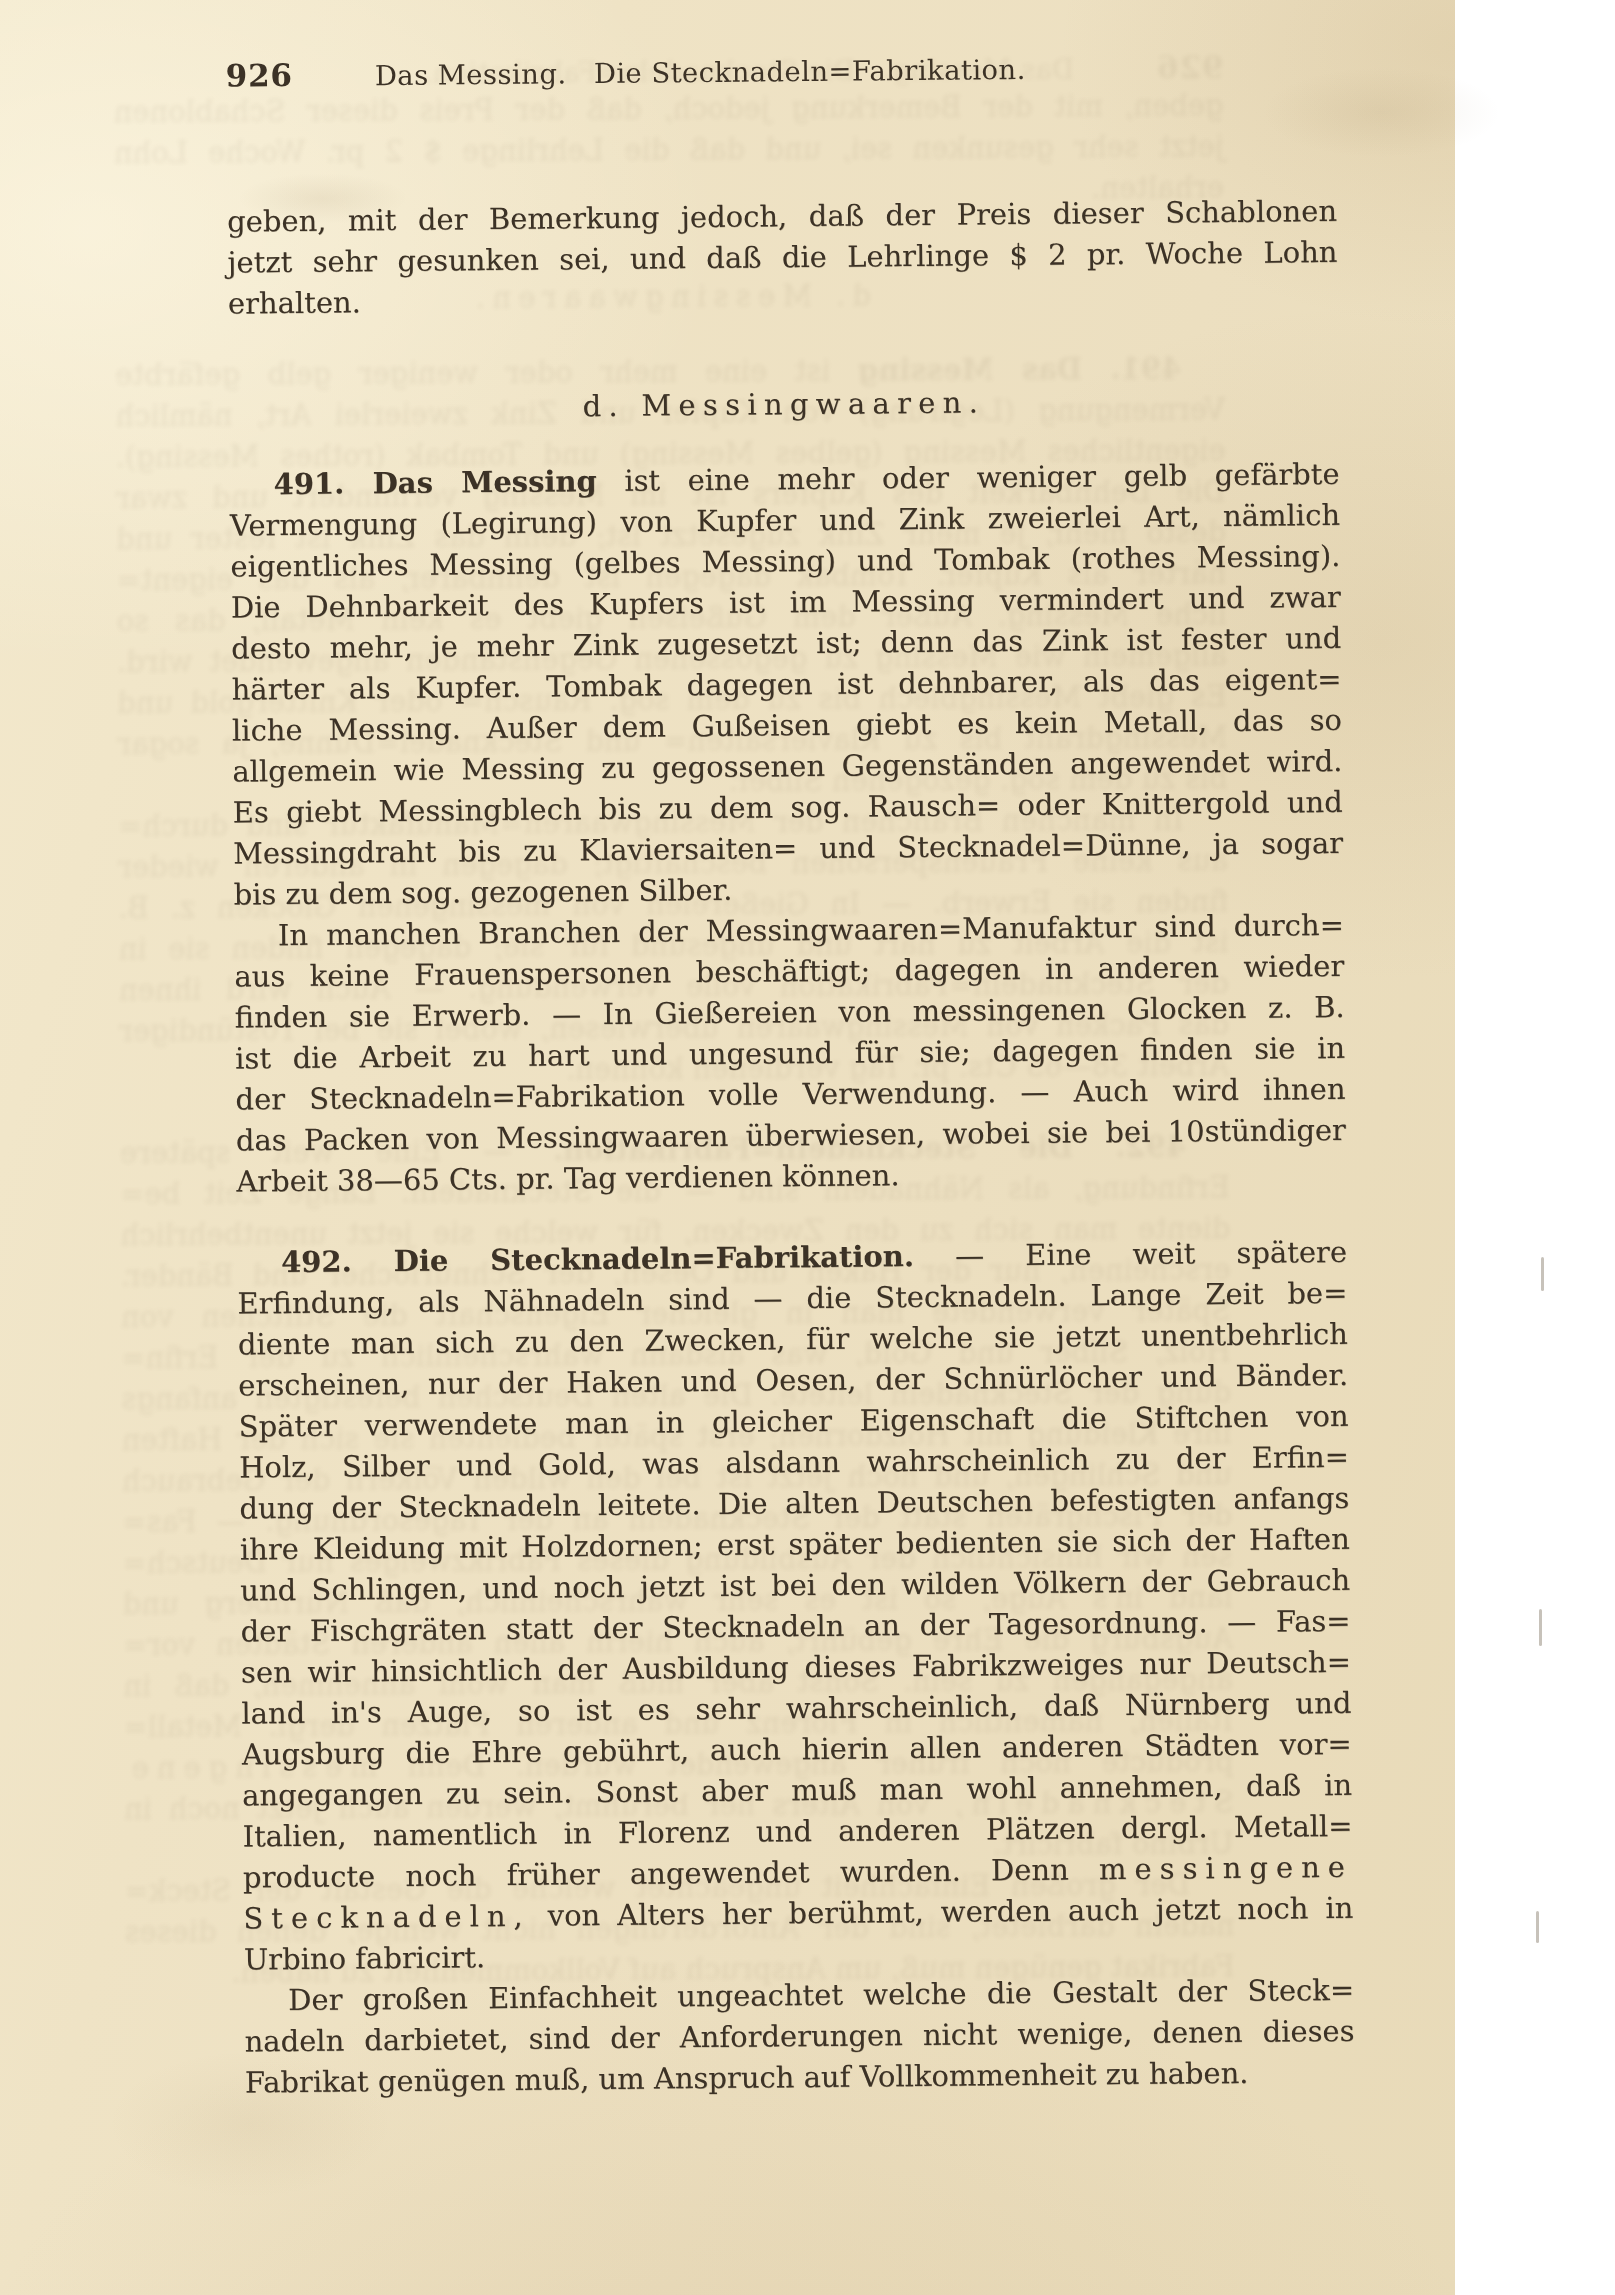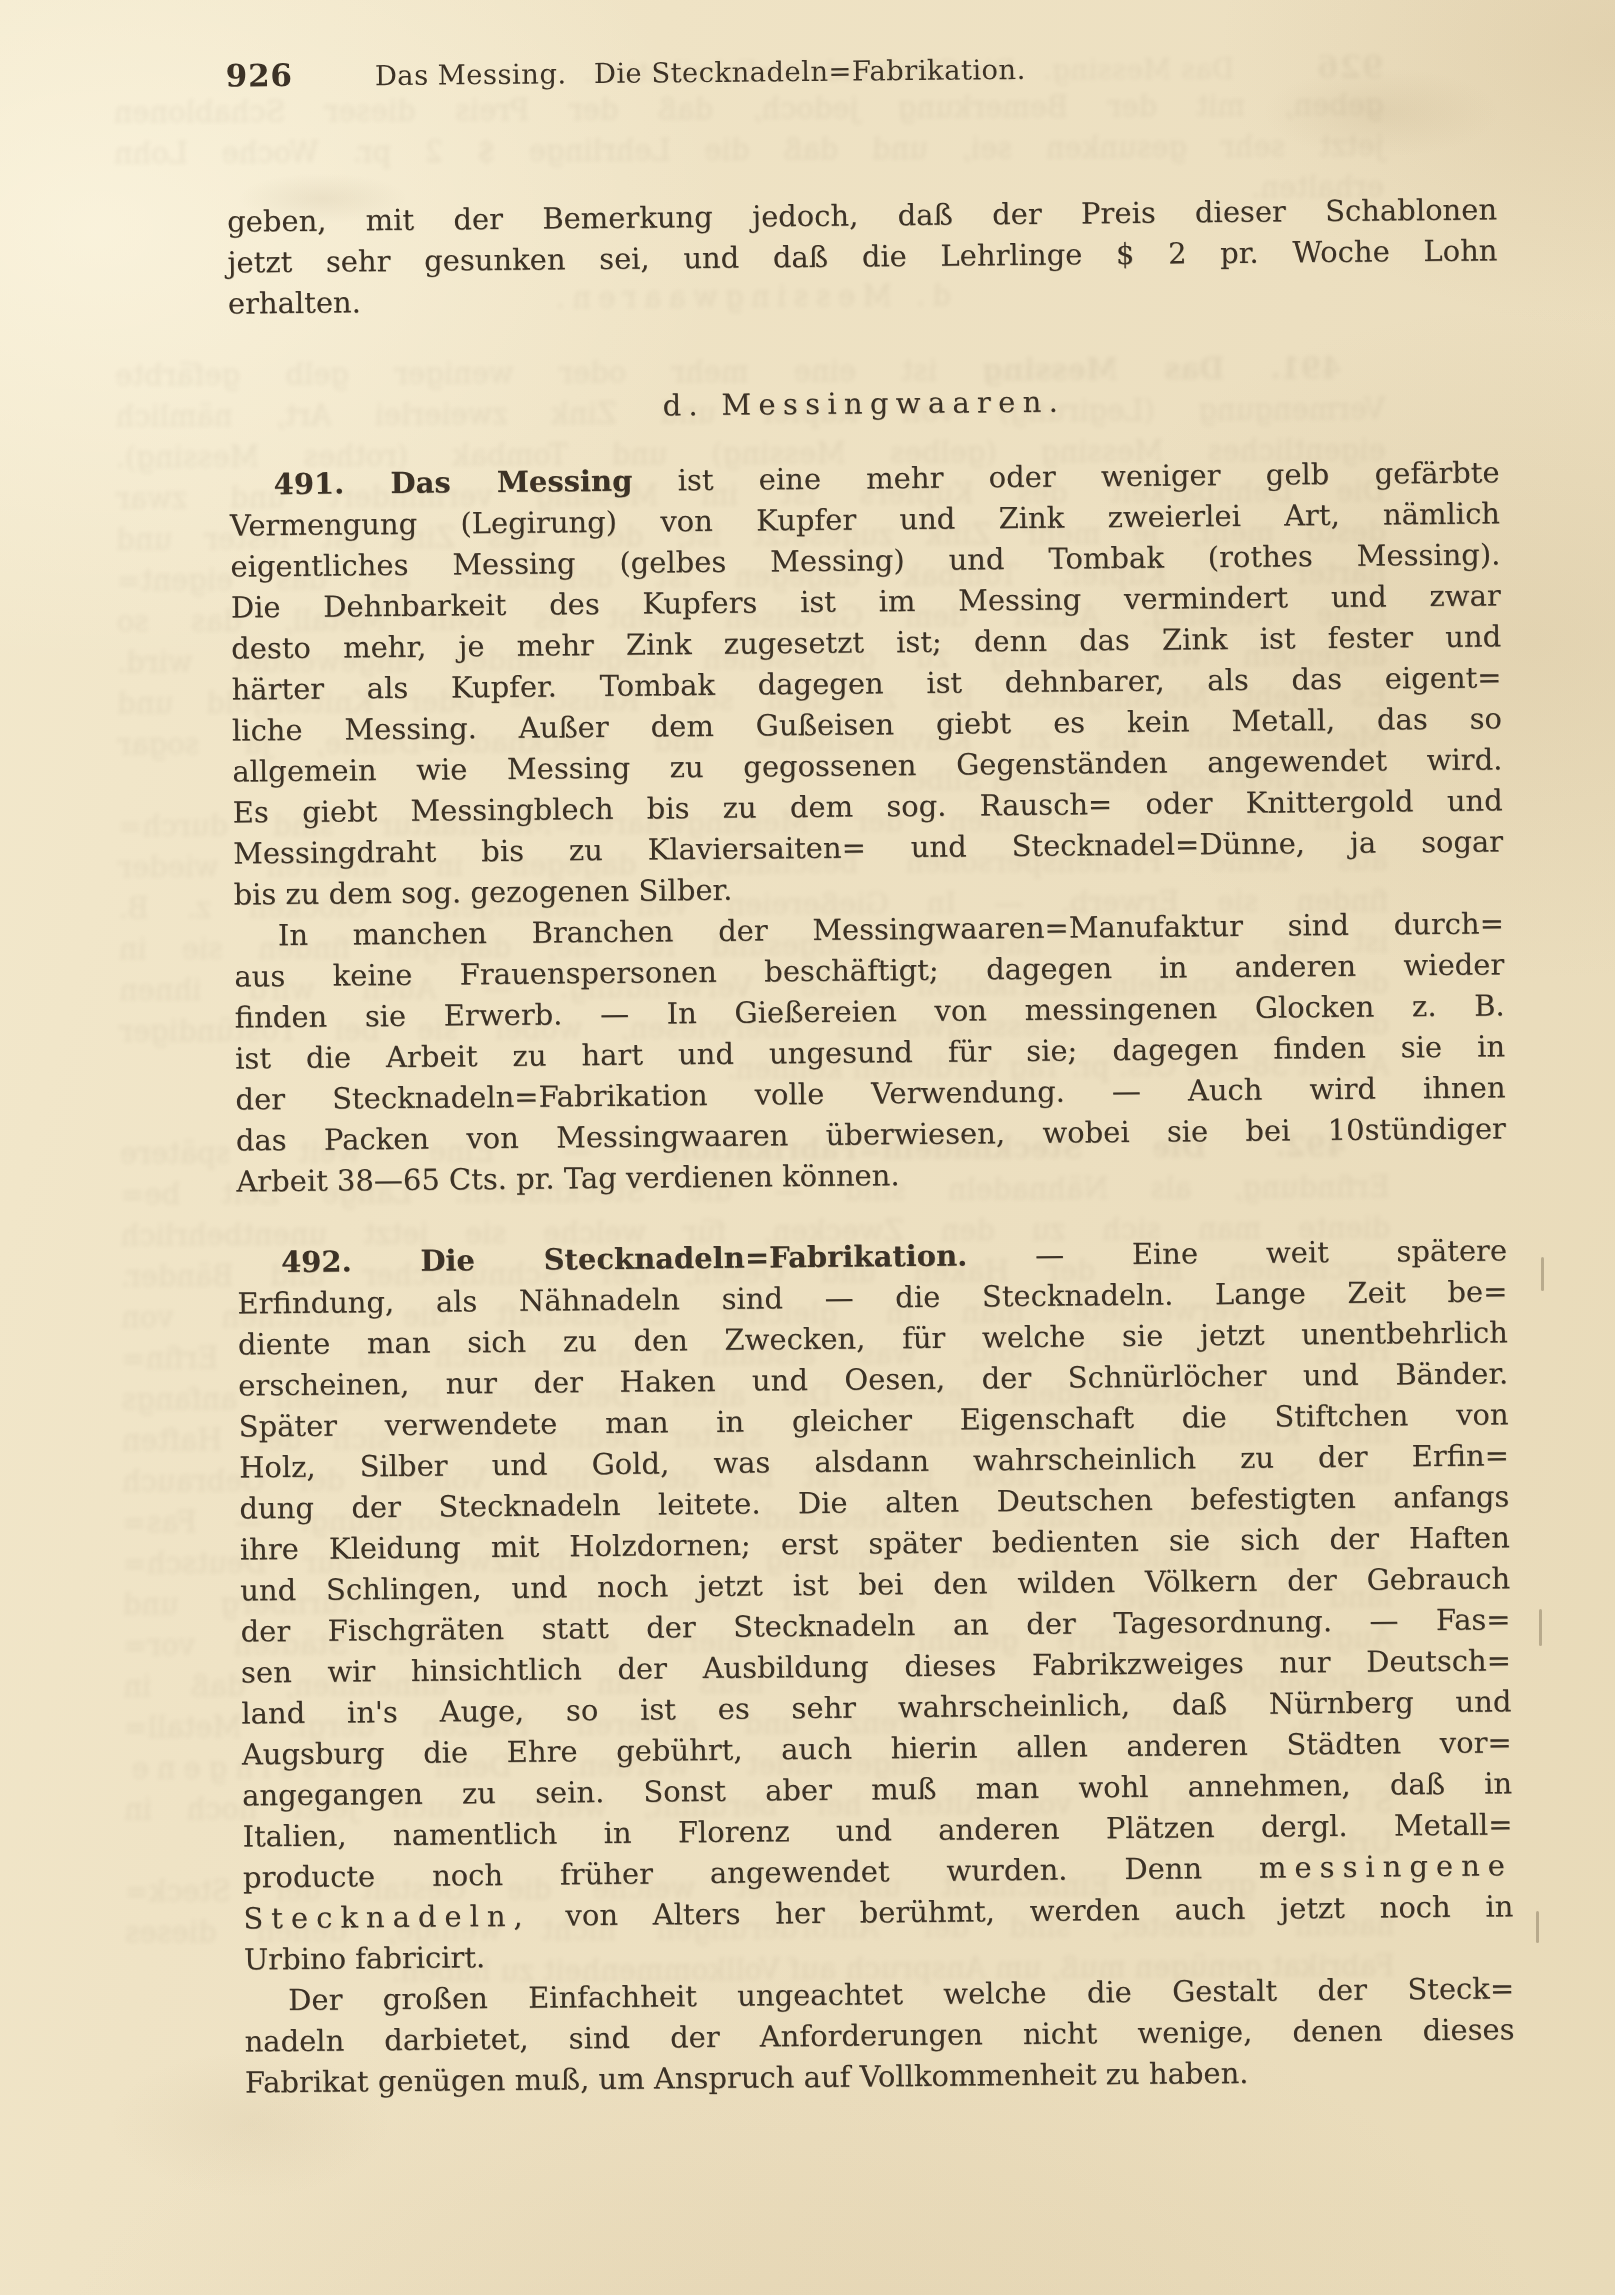--- a/index.html
+++ b/index.html
@@ -2,21 +2,21 @@
 <html style="font-size:13px"><head>
 <meta charset="utf-8">
 <style>
   html, body {
     margin: 0; padding: 0;
     width: 1615px; height: 2295px;
     overflow: hidden;
   }
   .page {
     position: relative;
-    width: 1615px; height: 2295px;
+    width: 1455px; height: 2295px;
     font-family: "DejaVu Serif", serif;
     color: #3c3226;
     background:
       radial-gradient(1050px 727px at 6% 10%, rgba(255,250,232,0.55), transparent 60%),
       radial-gradient(808px 565px at 95% 28%, rgba(185,160,115,0.16), transparent 60%),
       radial-gradient(1212px 808px at 50% 108%, rgba(198,172,126,0.22), transparent 65%),
       radial-gradient(565px 404px at 100% 2%, rgba(188,160,112,0.20), transparent 70%),
       linear-gradient(105deg, #f3e9cd 0%, #efe3c5 30%, #ecdfc0 62%, #e8dab8 100%);
   }
   .content-stack { position: absolute; inset: 0; }

